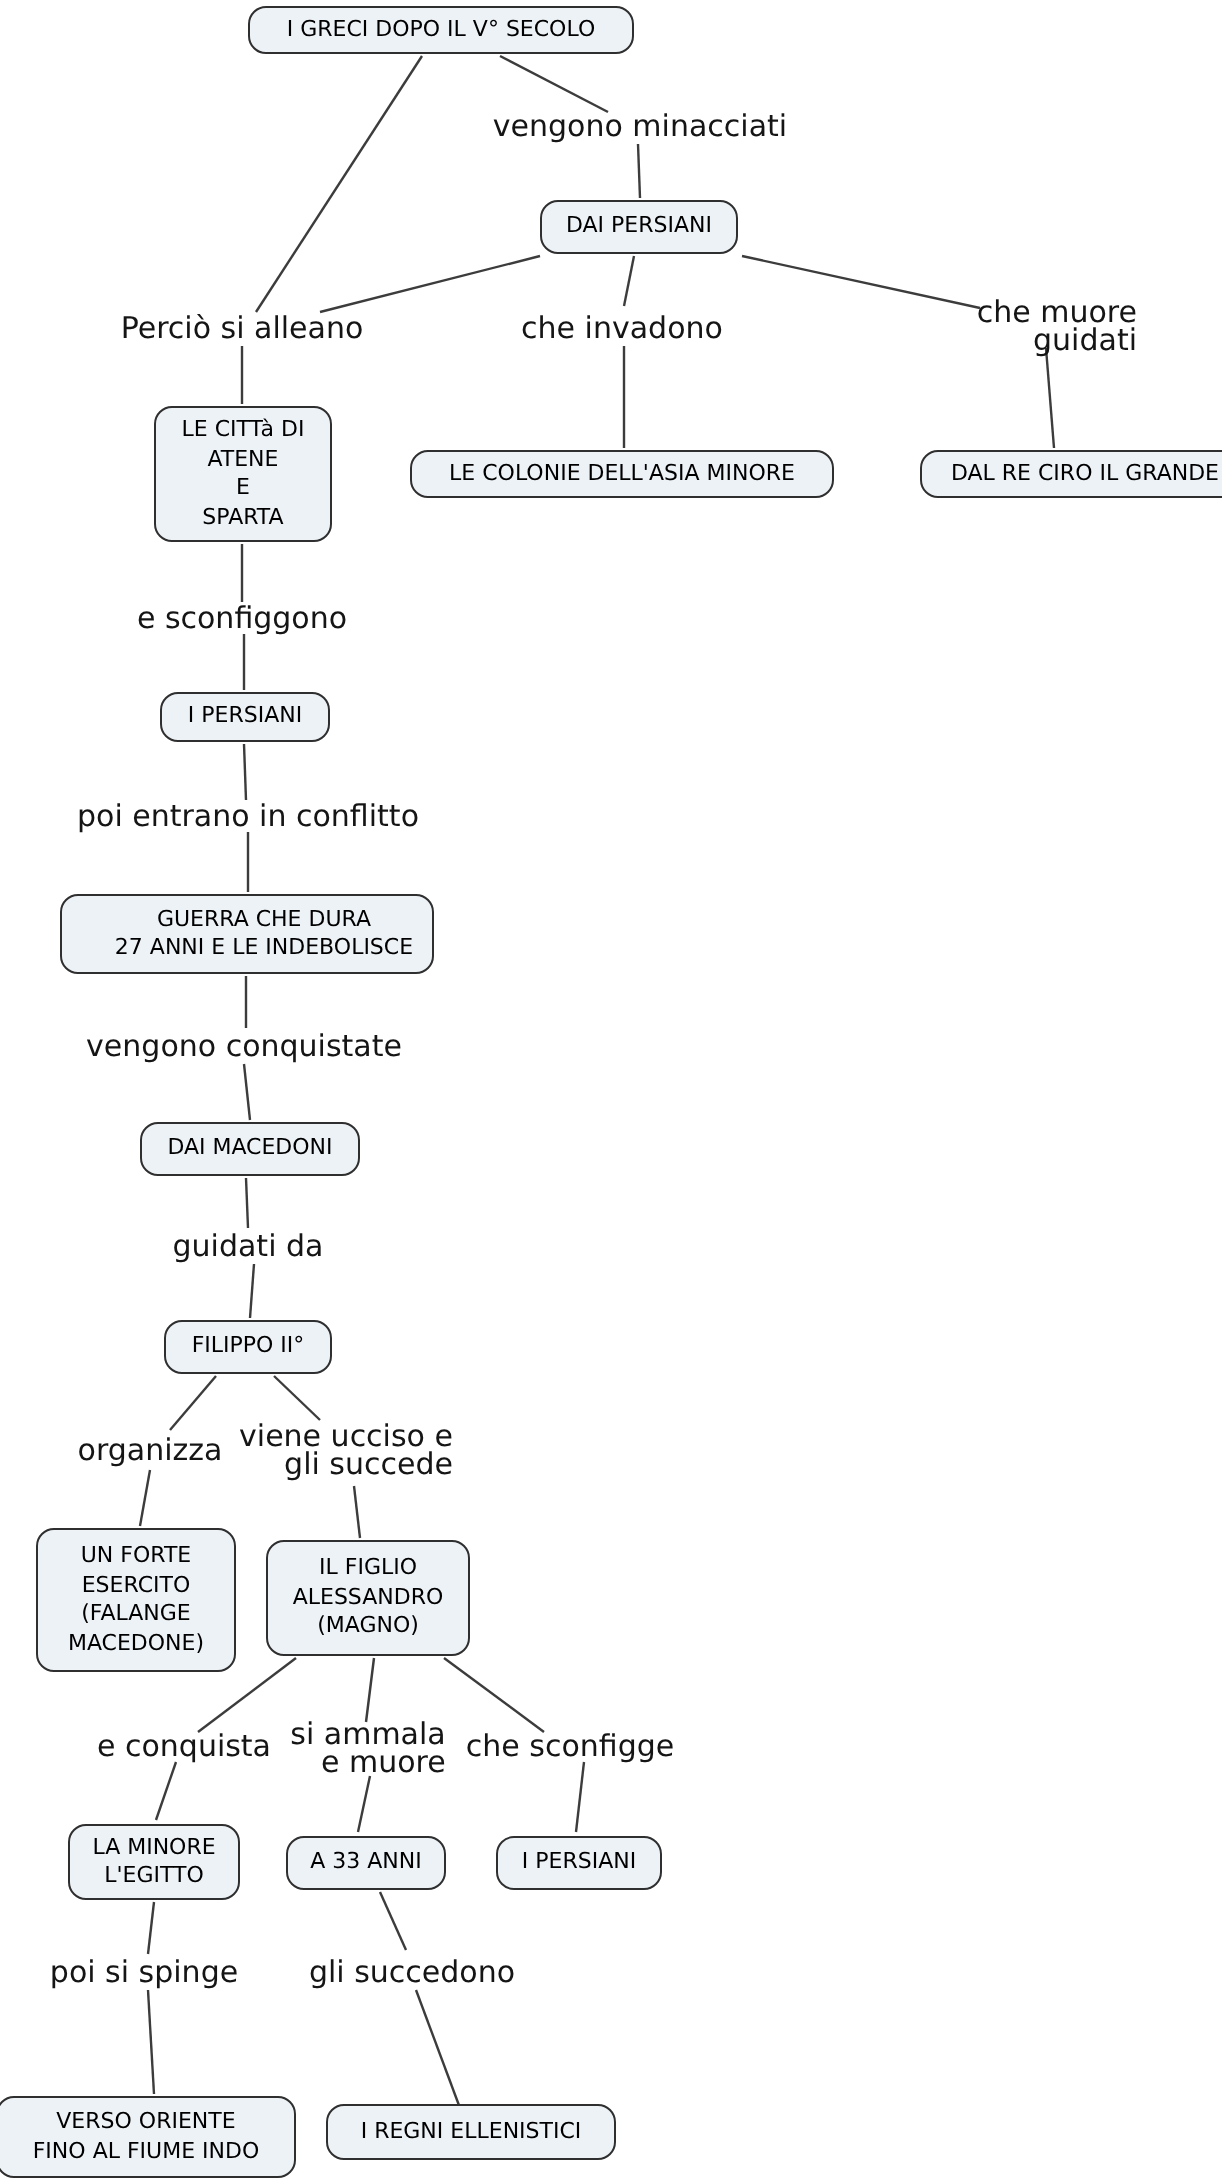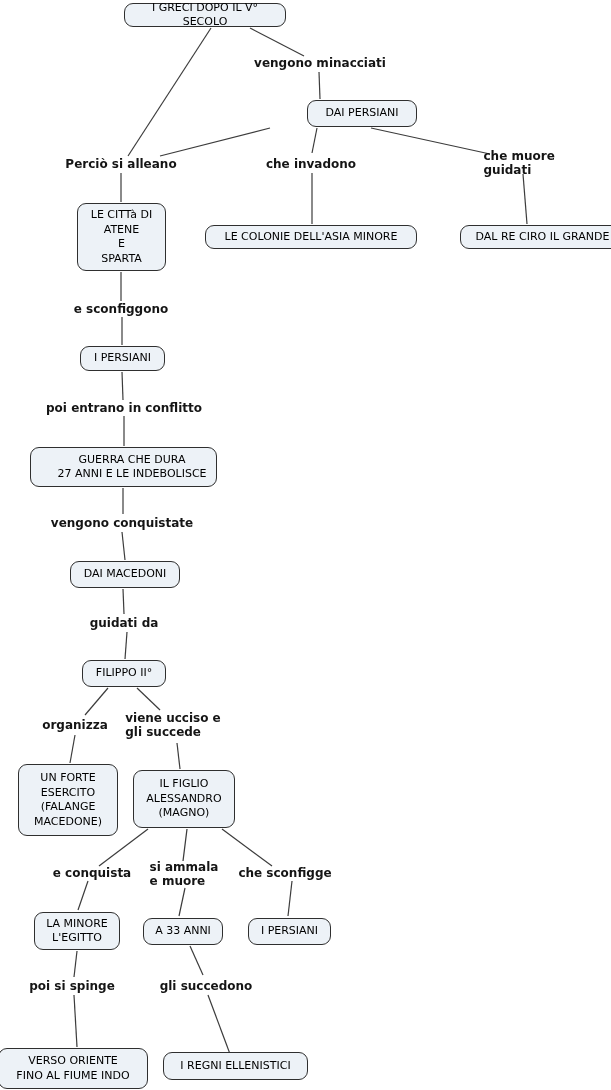--- a/index.html
+++ b/index.html
@@ -42,26 +42,25 @@
     text-align: center;
     white-space: pre-line;
     font-size: 11px;
     line-height: 14.5px;
     color: var(--text);
     padding: 2px 4px;
   }
   .link-label {
     position: absolute;
     transform: translate(-50%, -50%);
-    text-align: left;
+    text-align: right;
     white-space: pre-line;
-    font-size: 12px;
+    font-size: 15px;
     line-height: 14px;
     color: #151515;
-    font-weight: bold;
   }
 </style>
 </head>
 <body>
 
 <div class="canvas">
 
   <svg class="edges" width="611" height="1090" viewBox="0 0 611 1090">
     <line x1="250" y1="28" x2="304" y2="56"></line>
     <line x1="319" y1="72" x2="320" y2="99"></line>
@@ -89,22 +88,22 @@
     <line x1="222" y1="829" x2="272" y2="866"></line>
     <line x1="88" y1="881" x2="78" y2="910"></line>
     <line x1="185" y1="888" x2="179" y2="916"></line>
     <line x1="292" y1="881" x2="288" y2="916"></line>
     <line x1="77" y1="951" x2="74" y2="977"></line>
     <line x1="74" y1="995" x2="77" y2="1047"></line>
     <line x1="190" y1="946" x2="203" y2="975"></line>
     <line x1="208" y1="995" x2="230" y2="1054"></line>
   </svg>
 
-  <div class="node" style="left:124px; top:3px;    width:162px; height:24px;">I GRECI DOPO IL V° SECOLO</div>
-  <div class="node" style="left:270px; top:100px;  width:110px;  height:27px;margin-left:37px;">DAI PERSIANI</div>
+  <div class="node" style="left:124px; top:3px;    width:193px; height:24px;">I GRECI DOPO IL V° SECOLO</div>
+  <div class="node" style="left:270px; top:100px;  width:99px;  height:27px;">DAI PERSIANI</div>
   <div class="node" style="left:77px;  top:203px;  width:89px;  height:68px;">LE CITTà DI
 ATENE
 E
 SPARTA</div>
   <div class="node" style="left:205px; top:225px;  width:212px; height:24px;">LE COLONIE DELL'ASIA MINORE</div>
   <div class="node" style="left:443px; top:225px;  width:165px; height:24px;margin-left:17px;">DAL RE CIRO IL GRANDE</div>
   <div class="node" style="left:80px;  top:346px;  width:85px;  height:25px;">I PERSIANI</div>
   <div class="node" style="left:30px;  top:447px;  width:187px; height:40px;padding-left:21px;">GUERRA CHE DURA
 27 ANNI E LE INDEBOLISCE</div>
   <div class="node" style="left:70px;  top:561px;  width:110px; height:27px;">DAI MACEDONI</div>

